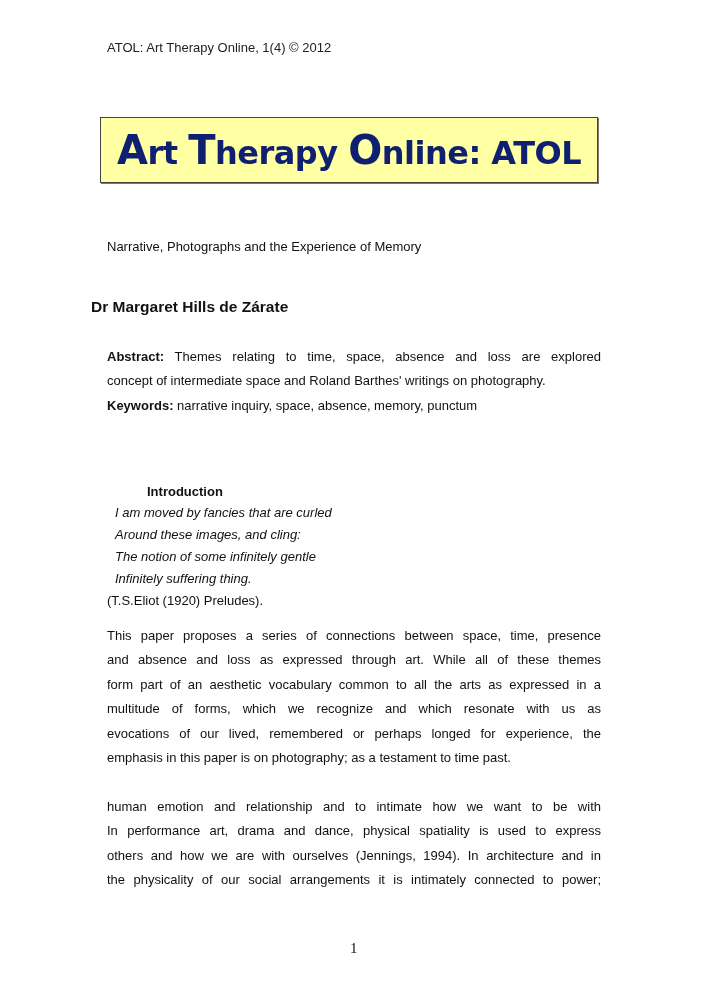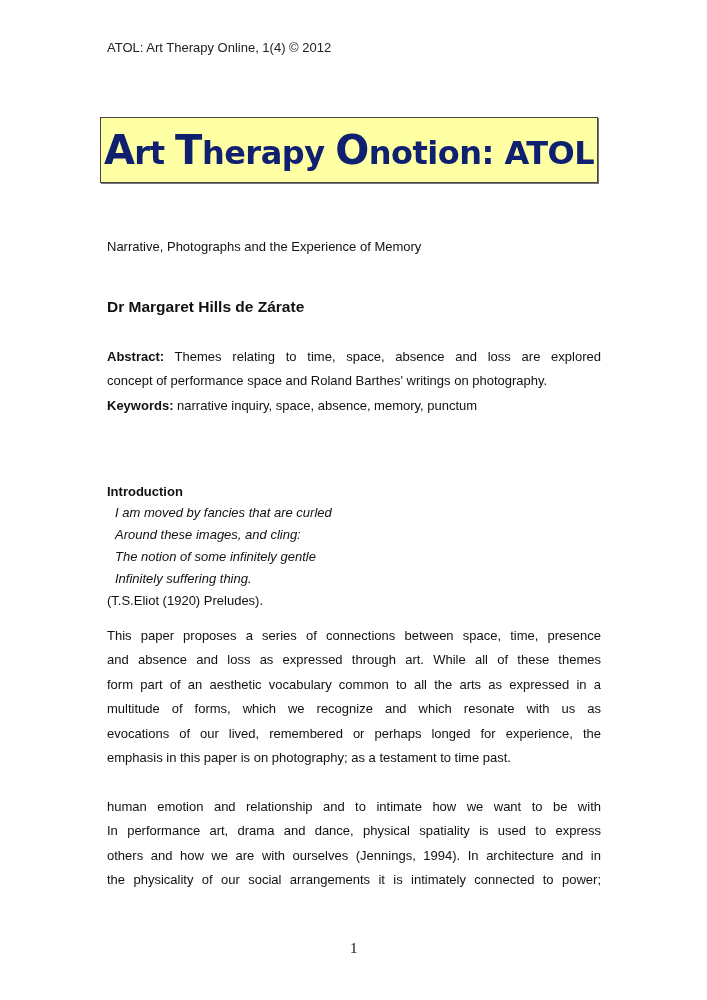--- a/index.html
+++ b/index.html
@@ -7,48 +7,48 @@
          font-family:"Liberation Sans", sans-serif; color:#111; }
   .running-header { position:absolute; left:107px; top:40px; font-size:13px; color:#222; }
   .title-box { position:absolute; left:100px; top:117px; width:496px; height:64px;
                background:#FFFFA3; border:1px solid #444; box-shadow:1px 1px 0 #777;
                display:flex; align-items:center; justify-content:center; }
   .title-box span { font-family:"DejaVu Sans", sans-serif; font-weight:bold; color:#0F2070;
                     font-size:36px; letter-spacing:-0.5px; }
   .title-box .cap { font-size:40px; }
   .title-box .small { font-size:32px; }
   .paper-title { position:absolute; left:107px; top:239px; font-size:13px; font-weight:normal; }
-  .author { position:absolute; left:107px; top:298px; font-size:15.5px; font-weight:bold; }
+  .author { position:absolute; left:91px; top:298px; font-size:15.5px; font-weight:bold; }
   .block { position:absolute; left:107px; width:494px; font-size:13px; line-height:24.4px; }
   .jl { display:block; text-align:justify; text-align-last:justify; }
   .ll { display:block; }
   b { font-weight:bold; }
   i { font-style:italic;margin-left:8px; }
   .page-number { position:absolute; left:350px; top:940px; font-family:"Liberation Serif", serif; font-size:15px; }
 </style>
 </head>
 <body>
 
 <div class="running-header">ATOL: Art Therapy Online, 1(4) © 2012</div>
 
 <div class="title-box">
-  <span><span class="cap">A</span><span class="small">rt </span><span class="cap">T</span><span class="small">herapy </span><span class="cap">O</span><span class="small">notion: ATOL</span></span>
+  <span><span class="cap">A</span><span class="small">rt </span><span class="cap">T</span><span class="small">herapy </span><span class="cap">O</span><span class="small">nline: ATOL</span></span>
 </div>
 
 <div class="paper-title">Narrative, Photographs and the Experience of Memory</div>
 <div class="author">Dr Margaret Hills de Zárate</div>
 
 <div class="block" style="top:345px;">
   <span class="jl"><b>Abstract:</b><span> Themes relating to time, space, absence and loss are explored</span></span>
-  <span class="ll">concept of performance space and Roland Barthes' writings on photography.</span>
+  <span class="ll">concept of intermediate space and Roland Barthes' writings on photography.</span>
   <span class="ll"><b>Keywords:</b><span> narrative inquiry, space, absence, memory, punctum</span></span>
 </div>
 
 <div class="block" style="top:482px; line-height:22px;">
-  <span class="ll" style="line-height:20px;"><b>Introduction</b></span>
+  <span class="ll" style="line-height:20px;margin-left:40px;"><b>Introduction</b></span>
   <i class="ll">I am moved by fancies that are curled</i>
   <i class="ll">Around these images, and cling:</i>
   <i class="ll">The notion of some infinitely gentle</i>
   <i class="ll">Infinitely suffering thing.</i>
   <span class="ll">(T.S.Eliot (1920) Preludes).</span>
 </div>
 
 <div class="block" style="top:624px;">
   <span class="jl">This paper proposes a series of connections between space, time, presence</span>
   <span class="jl">and absence and loss as expressed through art. While all of these themes</span>

